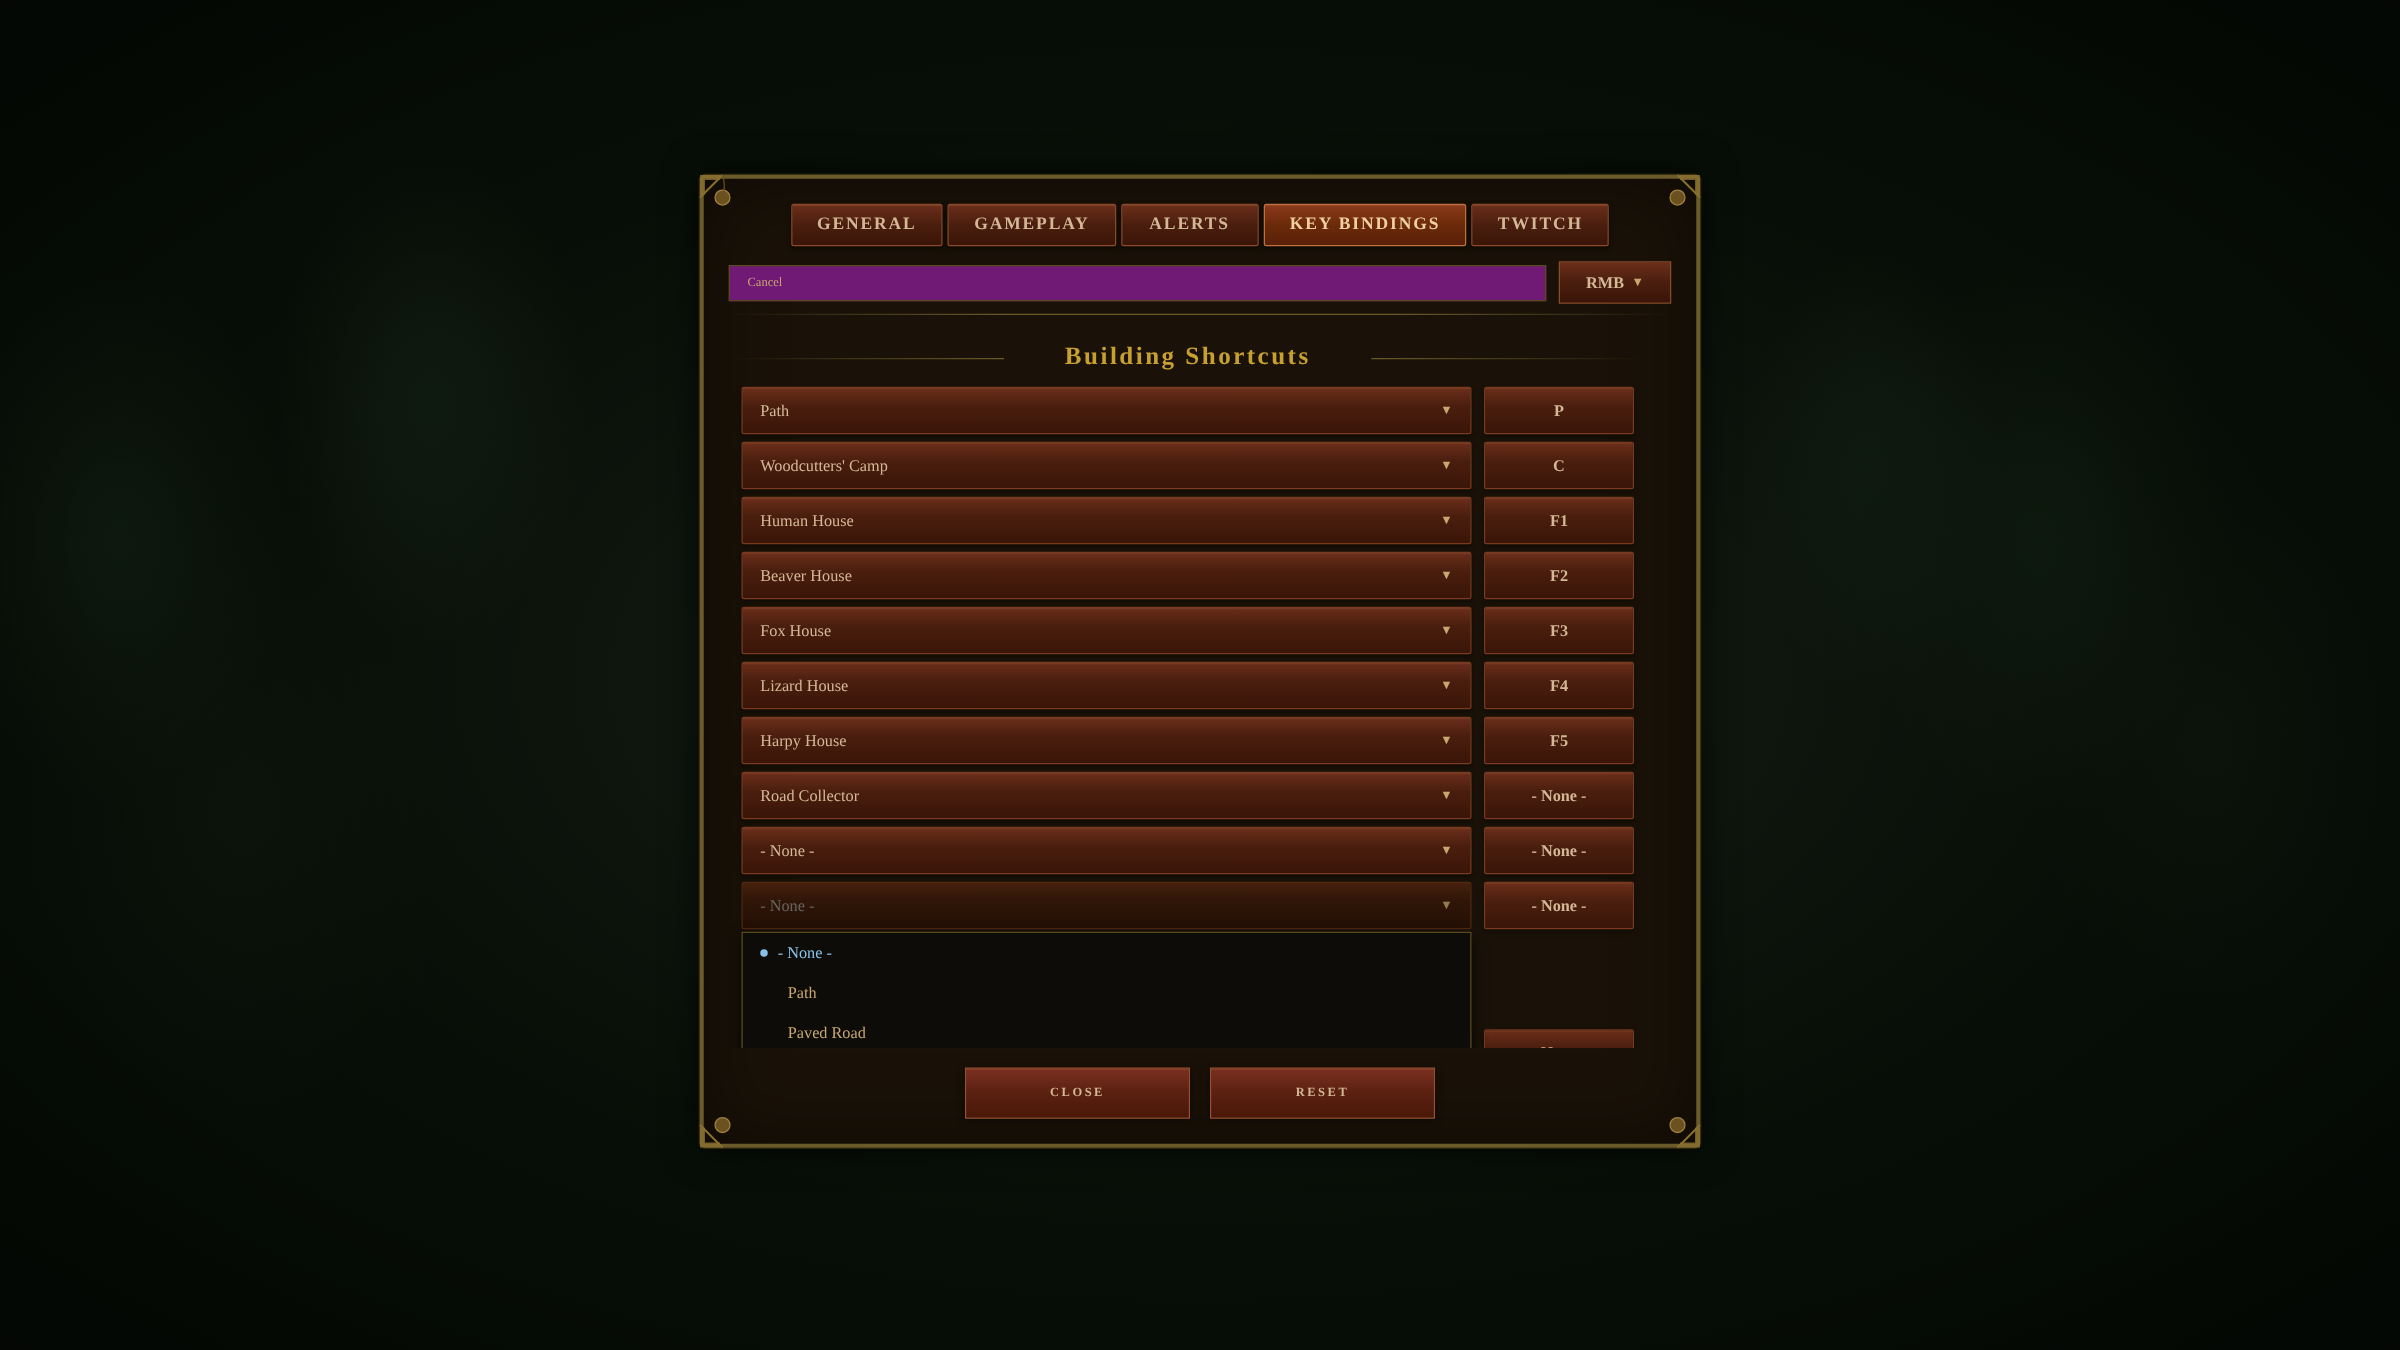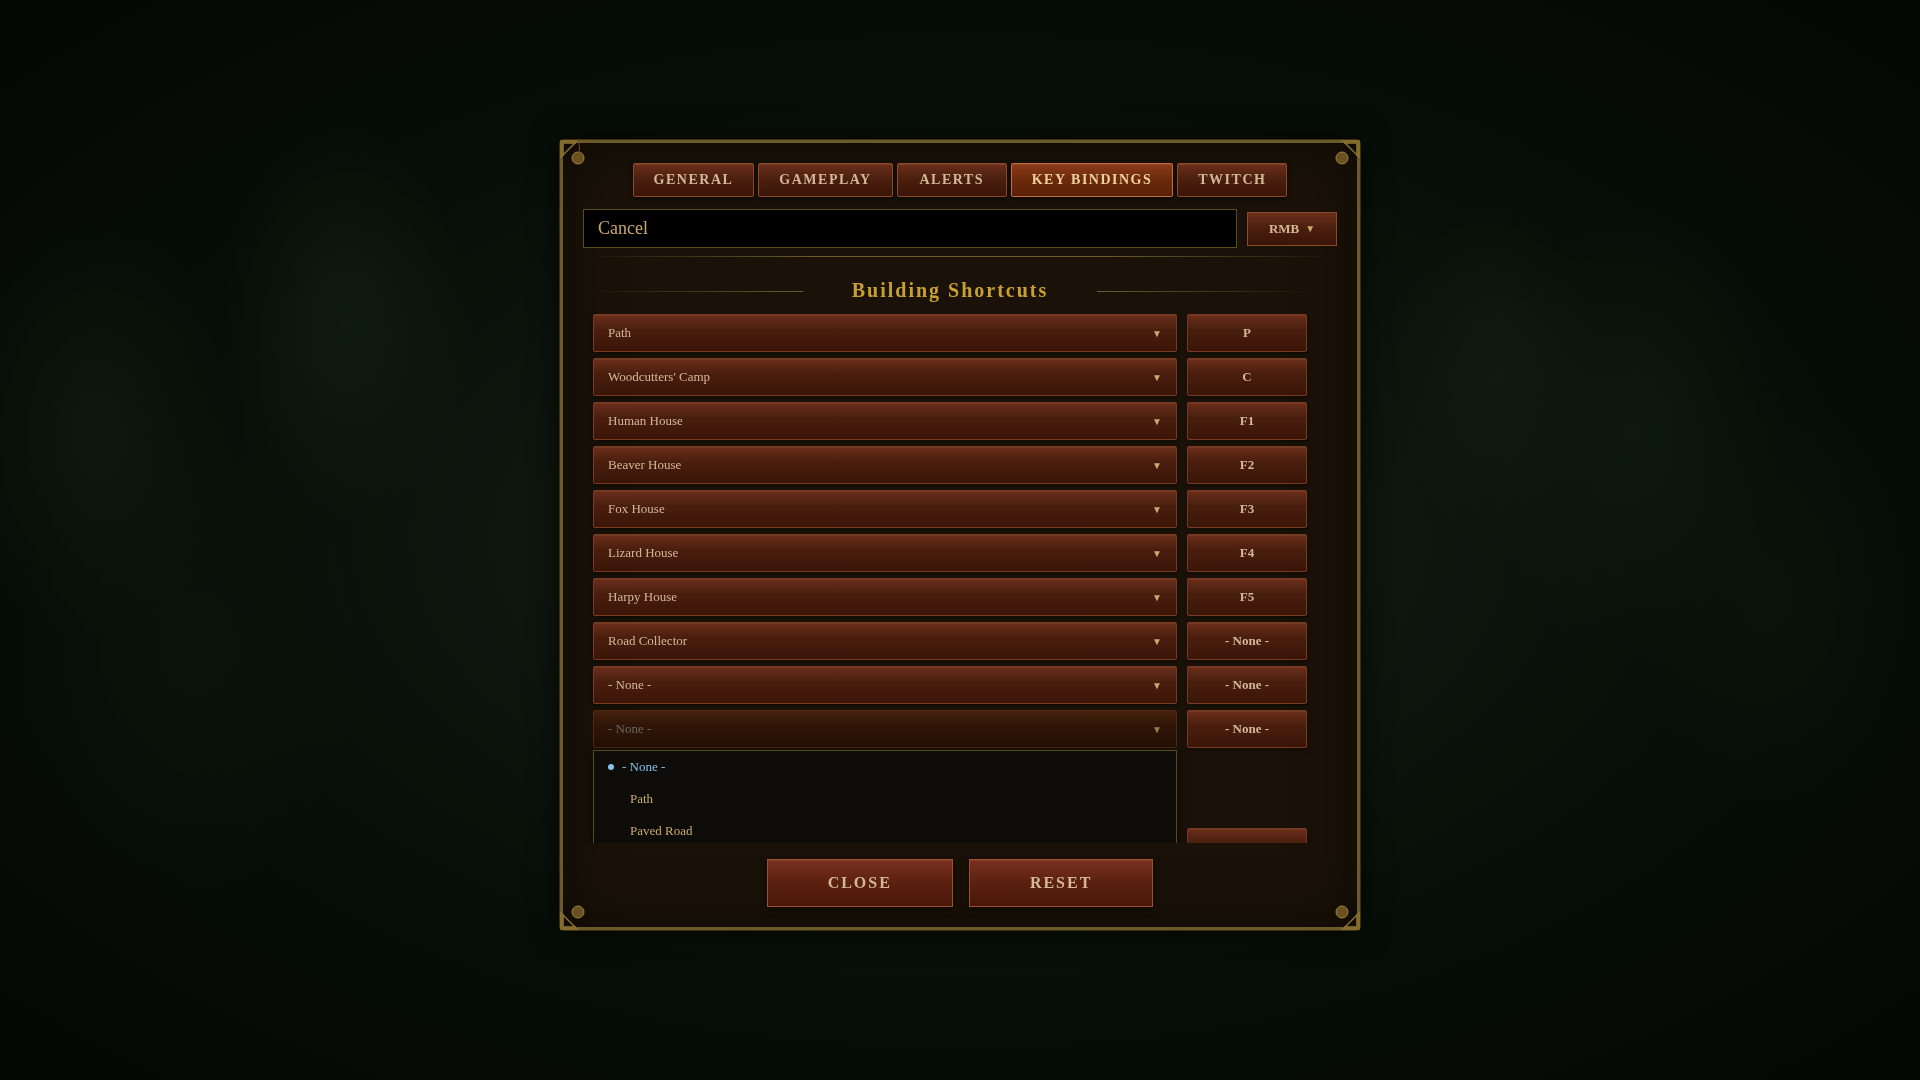--- a/index.html
+++ b/index.html
@@ -115,26 +115,26 @@
     
     .cancel-row {
       display: flex;
       align-items: center;
       margin-bottom: 8px;
       gap: 10px;
     }
 
     .cancel-label {
       flex: 1;
-      background: #000000;
+      background: #701a75;
       border: 1px solid #5a4a20;
       padding: 8px 14px;
       color: #c8a870;
       font-family: 'Georgia', serif;
-      font-size: 18px;
+      font-size: 10px;
     }
 
     .key-button {
       background: linear-gradient(180deg, #6b2e1a 0%, #4a1e0e 50%, #3a1508 100%);
       border: 1px solid #8b4a2a;
       color: #d4b896;
       font-family: 'Georgia', serif;
       font-size: 13px;
       font-weight: bold;
       padding: 8px 14px;
@@ -306,21 +306,21 @@
       justify-content: center;
       gap: 16px;
       margin-top: 16px;
     }
 
     .bottom-btn {
       background: linear-gradient(180deg, #7a3020 0%, #5a2010 50%, #4a1808 100%);
       border: 1px solid #9a5030;
       color: #d4b896;
       font-family: 'Georgia', serif;
-      font-size: 16px;
+      font-size: 10px;
       font-weight: bold;
       letter-spacing: 2px;
       padding: 14px 60px;
       cursor: pointer;
       text-transform: uppercase;
       box-shadow: 0 2px 6px rgba(0,0,0,0.5), inset 0 1px 0 rgba(255,200,150,0.1);
       min-width: 180px;
       text-align: center;
     }
 

